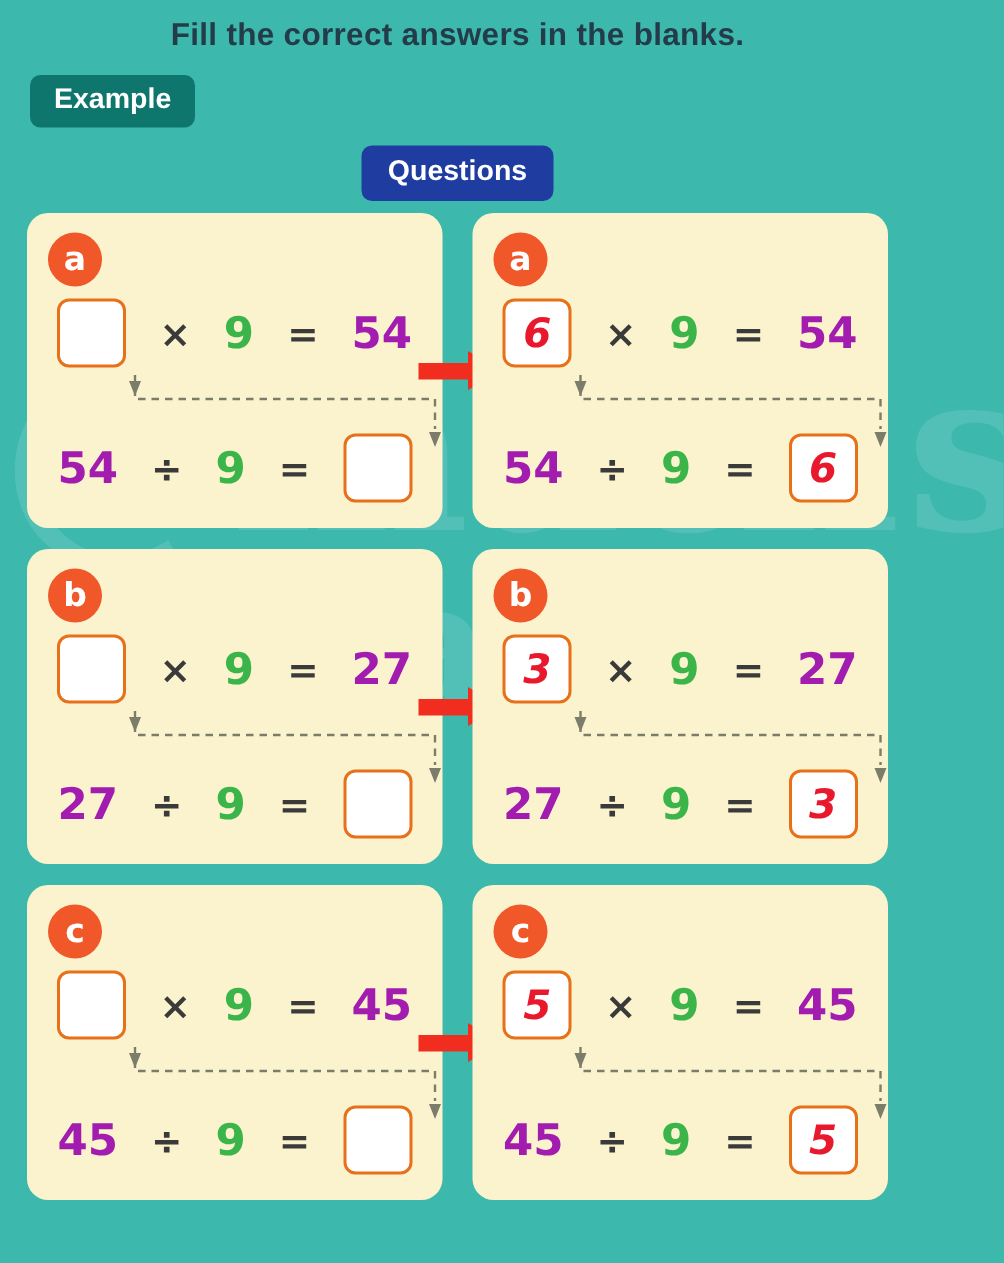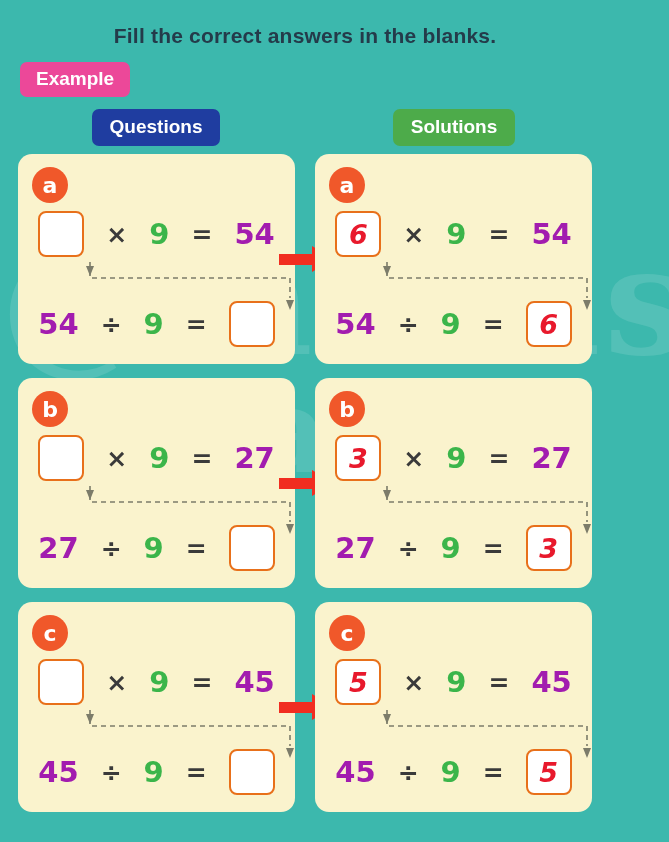--- a/index.html
+++ b/index.html
@@ -29,50 +29,51 @@
     user-select: none;
     z-index: 0;
   }
   .watermark .wm2 { display: block; font-size: 120px; }
 
   .sheet {
     position: relative;
     z-index: 1;
     width: 610px;
     height: 842px;
-    padding: 12px 18px;
+    padding: 0 18px;
   }
 
   
   .title {
     text-align: center;
     font-size: 21px;
     font-weight: bold;
     color: #243b4a;
     padding-top: 12px;
     letter-spacing: 0.2px;
   }
 
   
   .example-tag {
     display: inline-block;
-    background: #ec4899;
+    background: #0f766e;
     color: #ffffff;
     font-size: 19px;
     font-weight: bold;
     padding: 6px 16px 7px 16px;
     border-radius: 7px;
     margin-top: 14px;
     margin-left: 2px;
   }
 
   
   .col-heads {
     display: flex;
     margin-top: 12px;
+    flex-direction: column;
   }
   .col-head-wrap { flex: 1; display: flex; justify-content: center; }
   .col-head-wrap.left { padding-left: 0px; }
   .pill {
     color: #fff;
     font-size: 19px;
     font-weight: bold;
     padding: 7px 18px 8px 18px;
     border-radius: 7px;
   }
@@ -203,23 +204,20 @@
 
   <div>
     <span class="example-tag">Example</span>
   </div>
 
   <div class="col-heads">
     <div class="col-head-wrap left">
       <span class="pill q">Questions</span>
     </div>
     <div style="width:22px"></div>
-    <div class="col-head-wrap">
-      <span class="pill s">Solutions</span>
-    </div>
   </div>
 
   <div class="rows">
 
     <div class="row">
       <div class="card">
         <div class="badge">a</div>
         <svg class="connector">
           <path d="M72,248 L72,264 L272,264 L272,284" fill="none" stroke="#7c7c6a" stroke-width="1.6" stroke-dasharray="5,4" transform="translate(0,-140)"></path>
           <polygon points="68,112 76,112 72,122" fill="#7c7c6a"></polygon>

